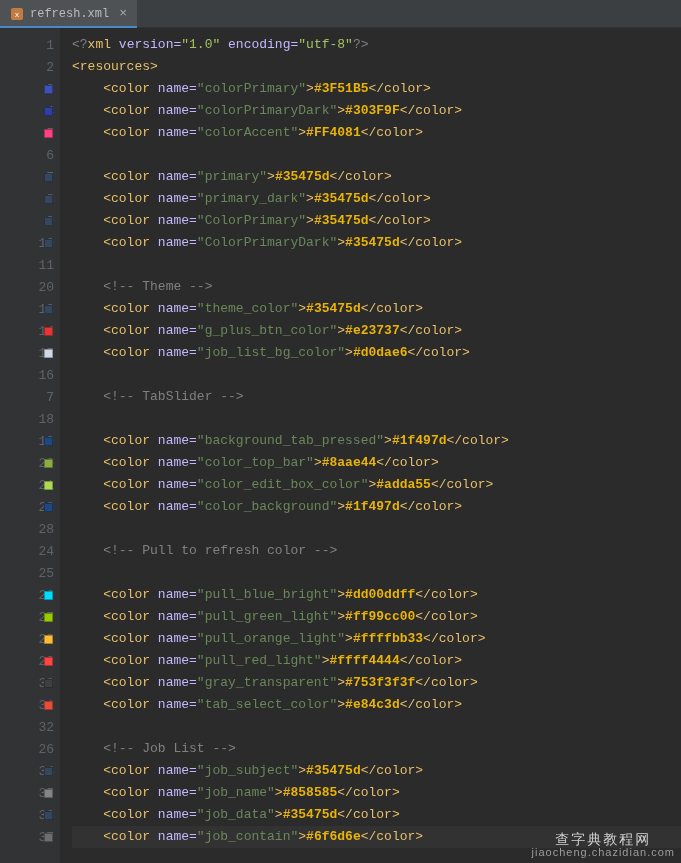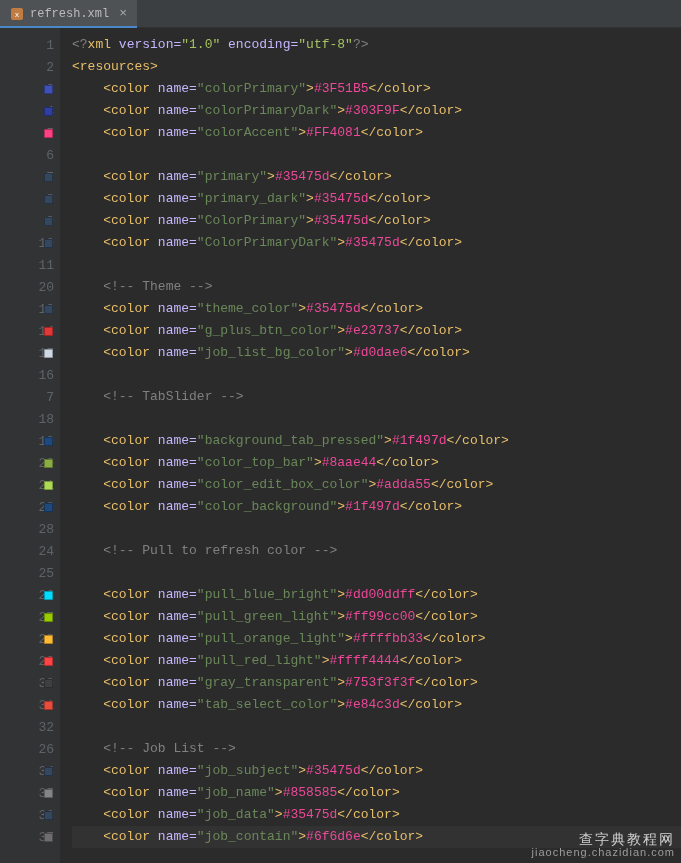--- a/index.html
+++ b/index.html
@@ -14,24 +14,24 @@
     .gutter { width:60px; background:#313335; text-align:right; color:#606366; user-select:none; padding-top:6px; flex:none; position:relative; }
     .gutter-line { height:22px; display:flex; align-items:center; justify-content:flex-end; padding-right:6px; position:relative; }
     .gutter-line .swatch { position:absolute; left:44px; width:9px; height:9px; border-radius:1px; box-shadow:0 0 0 1px rgba(0,0,0,.3) inset; }
     .code { flex:1; padding:6px 0 0 12px; white-space:pre; overflow:hidden; }
     .code-line { height:22px; line-height:22px; }
     .code-line.hl { background:#323232; }
     .c-gray { color:#808080; }
     .c-tag { color:#e8bf6a; }
     .c-attr { color:#c4b5fd; }
     .c-str { color:#a5c261; }
-    .c-txt { color:#ec4899; }
+    .c-txt { color:#eab308;font-weight:bold; }
     .c-dgr { color:#6a8759; }
     .watermark { position:absolute; right:6px; bottom:4px; color:#9c9c9c; font-size:11px; letter-spacing:1px; font-family:sans-serif; text-align:right; line-height:13px; }
-    .watermark .big { font-size:14px; color:#d0d0d0; letter-spacing:2px; }
+    .watermark .big { font-size:14px; color:#d0d0d0; letter-spacing:2px;text-align:center; }
   </style>
 </head>
 <body>
 
 <div class="tab-bar">
   <div class="tab active">
     <span class="file-icon">
       <svg width="14" height="14" viewBox="0 0 14 14">
           <rect x="1" y="1" width="12" height="12" rx="2" fill="#c07c43"></rect>
           <text x="7" y="10" font-size="8" text-anchor="middle" fill="#fff" font-family="sans-serif">x</text>

